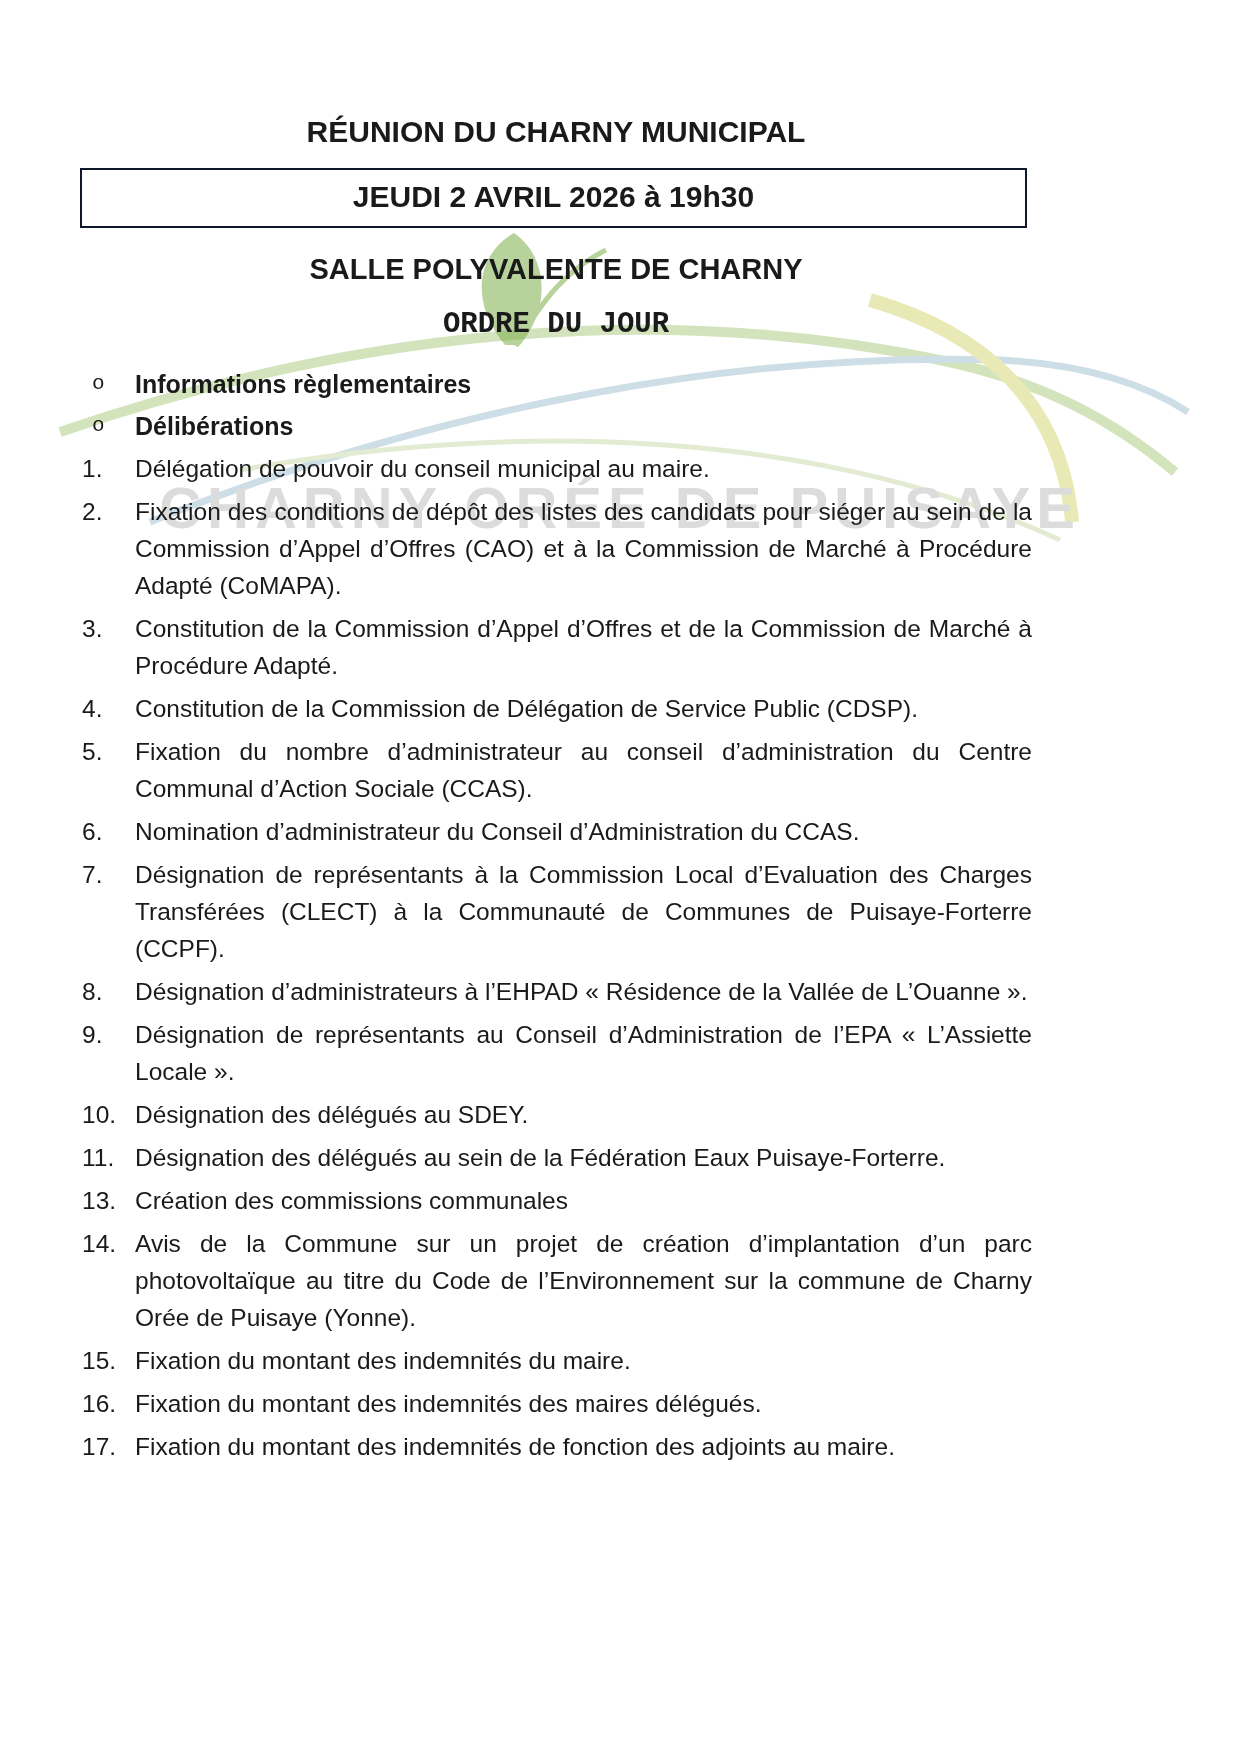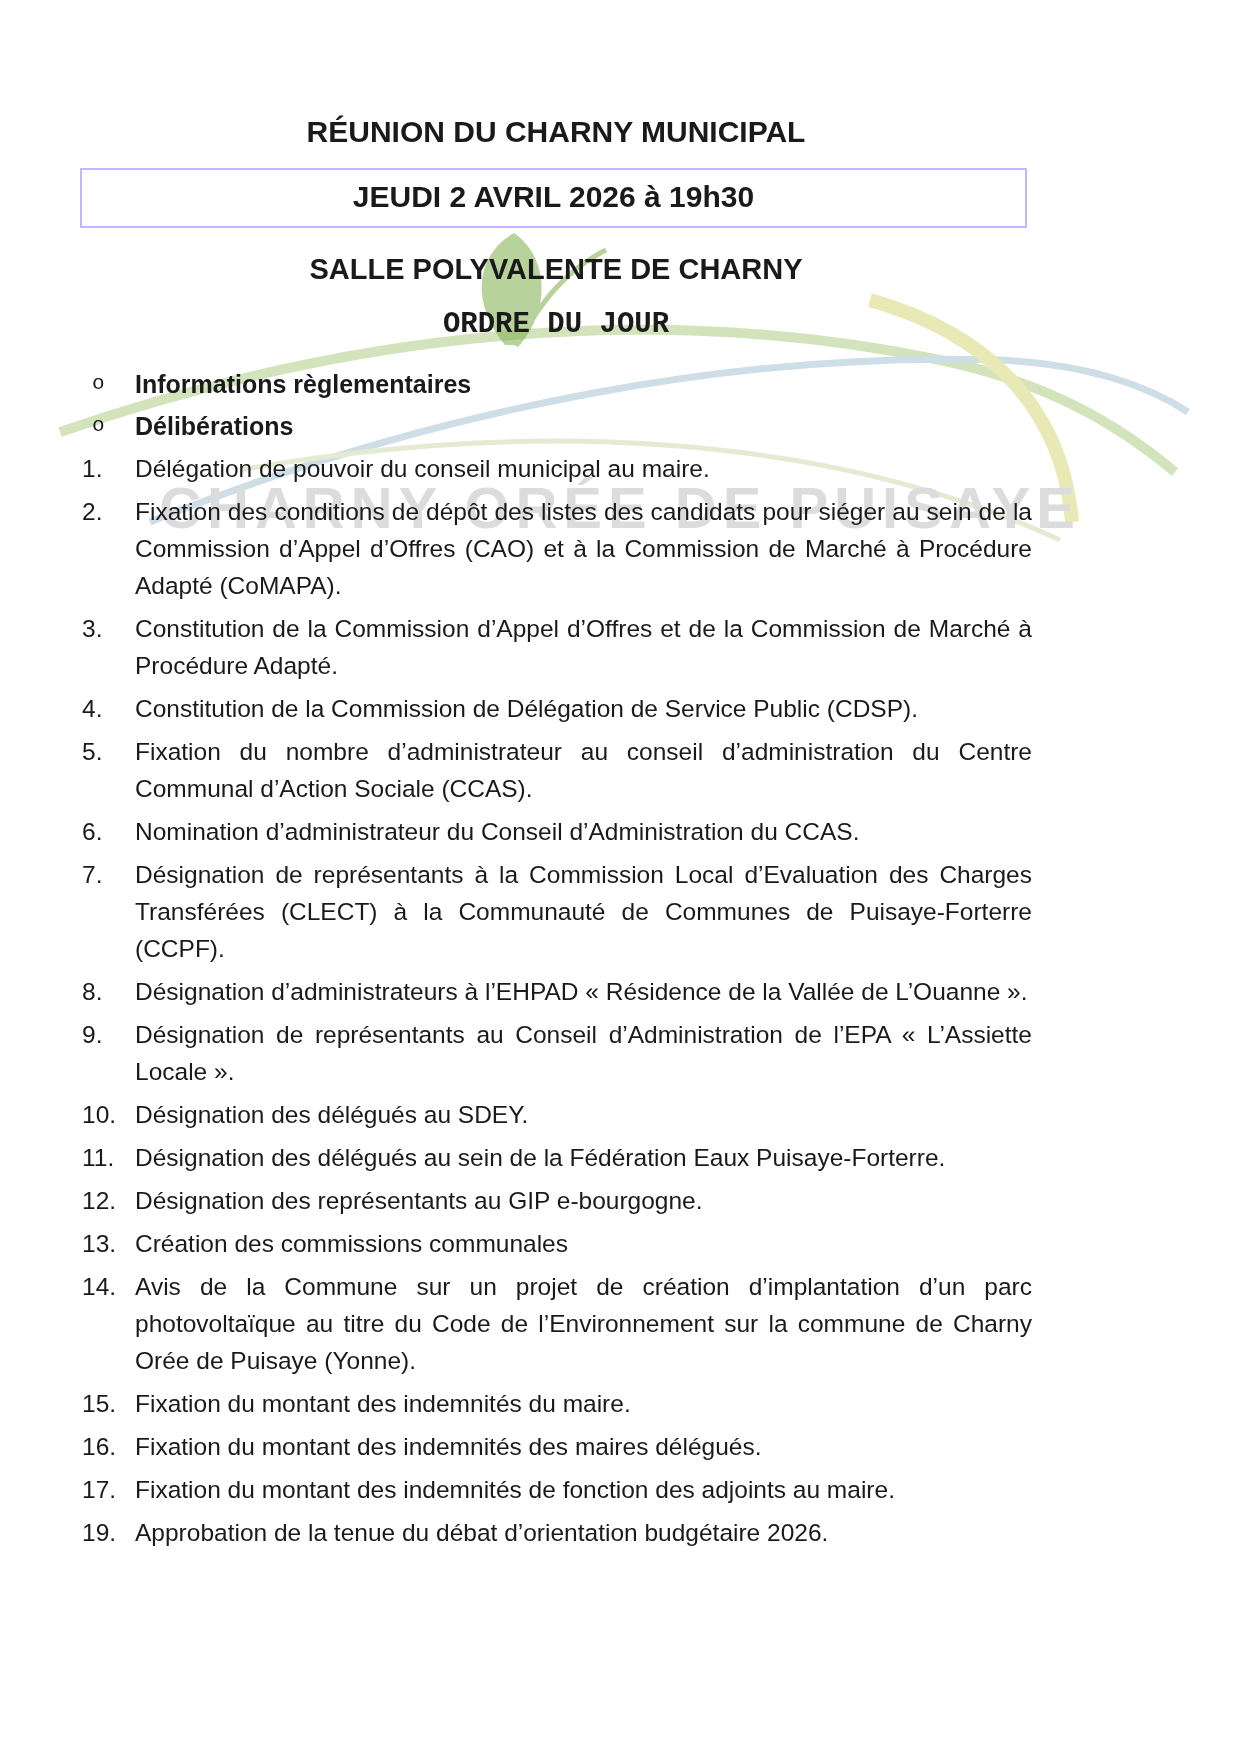--- a/index.html
+++ b/index.html
@@ -45,21 +45,21 @@
     box-sizing: border-box;
   }
   .doc-title {
     text-align: center;
     font-weight: bold;
     font-size: 30px;
     line-height: 36px;
     margin: 0 0 18px 0;
   }
   .date-box {
-    border: 2px solid #c4b5fd;
+    border: 2px solid #0f172a;
     text-align: center;
     font-weight: bold;
     font-size: 30px;
     line-height: 36px;
     padding: 9px 0 11px 0;
     margin: 0 5px 24px 0;
   }
   .venue {
     text-align: center;
     font-weight: bold;
@@ -187,42 +187,34 @@
       </div>
       <div class="item-row">
         <span class="item-num">10.</span>
         <span class="item-text">Désignation des délégués au SDEY.</span>
       </div>
       <div class="item-row">
         <span class="item-num">11.</span>
         <span class="item-text">Désignation des délégués au sein de la Fédération Eaux Puisaye-Forterre.</span>
       </div>
       <div class="item-row">
-        <span class="item-num">12.</span>
-        <span class="item-text">Désignation des représentants au GIP e-bourgogne.</span>
-      </div>
-      <div class="item-row">
         <span class="item-num">13.</span>
         <span class="item-text">Création des commissions communales</span>
       </div>
       <div class="item-row">
         <span class="item-num">14.</span>
         <span class="item-text">Avis de la Commune sur un projet de création d’implantation d’un parc photovoltaïque au titre du Code de l’Environnement sur la commune de Charny Orée de Puisaye (Yonne).</span>
       </div>
       <div class="item-row">
         <span class="item-num">15.</span>
         <span class="item-text">Fixation du montant des indemnités du maire.</span>
       </div>
       <div class="item-row">
         <span class="item-num">16.</span>
         <span class="item-text">Fixation du montant des indemnités des maires délégués.</span>
       </div>
       <div class="item-row">
         <span class="item-num">17.</span>
         <span class="item-text">Fixation du montant des indemnités de fonction des adjoints au maire.</span>
       </div>
-      <div class="item-row">
-        <span class="item-num">19.</span>
-        <span class="item-text">Approbation de la tenue du débat d’orientation budgétaire 2026.</span>
-      </div>
     </div>
 
 </div>
 
 </body></html>

